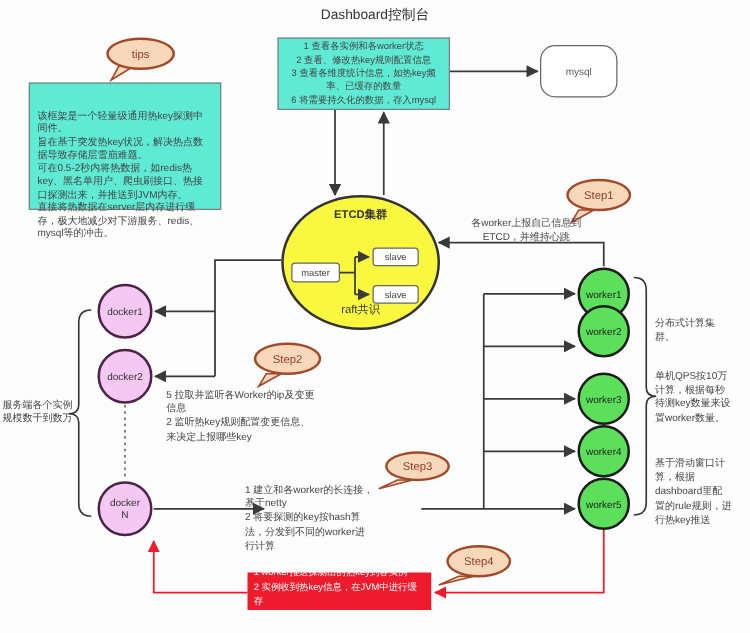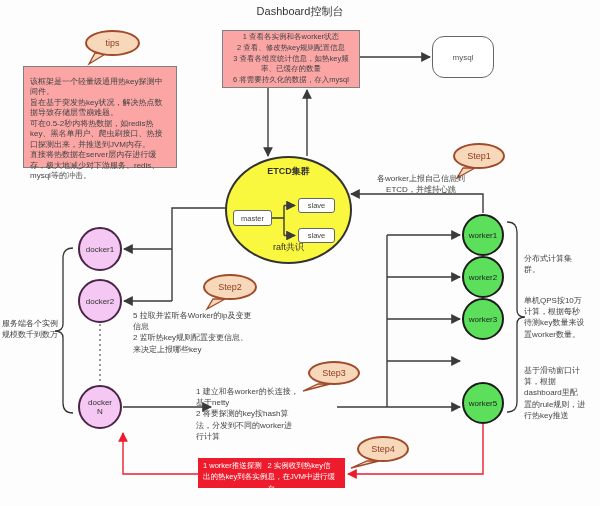--- a/index.html
+++ b/index.html
@@ -15,37 +15,37 @@
   svg.overlay{position:absolute;left:0;top:0;pointer-events:none}
   .ln{stroke:var(--line);stroke-width:1.4;fill:none}
   .rln{stroke:var(--red);stroke-width:1.4;fill:none}
   .dotted{stroke:#555;stroke-width:1.2;fill:none;stroke-dasharray:2,3}
   .brace{stroke:#333;stroke-width:1.3;fill:none}
   .mB{fill:var(--line)} .mR{fill:var(--red)}
   .tail{fill:var(--balloon-fill);stroke:var(--balloon-border);stroke-width:1.3}
   .title{font-size:11px;color:#333;text-align:center}
   .balloon{background:var(--balloon-fill);border:2px solid var(--balloon-border);border-radius:50%;
     display:flex;align-items:center;justify-content:center;font-size:9px;font-weight:normal;color:var(--balloon-text)}
-  .wbox{background:#fca5a5;border:1px solid var(--box-border)}
-  .descbox{padding:10px 6px;font-size:8px;line-height:1.31;color:#444}
+  .wbox{background:#5eead4;border:1px solid var(--box-border)}
+  .descbox{padding:21px 6px;font-size:8px;line-height:1.31;color:#444}
   .funcbox{display:flex;flex-direction:column;justify-content:center;text-align:center;
     font-size:7.5px;line-height:1.45;color:#444;padding:2px 4px}
   .mysql{background:#fff;border:1.5px solid #666;border-radius:12px;display:flex;align-items:center;
     justify-content:center;font-size:8px;color:#555}
   .etcd{background:var(--etcd-fill);border:2px solid #333;border-radius:50%}
   .etcd-title{position:absolute;top:7px;left:0;width:100%;text-align:center;font-size:9px;font-weight:bold;color:#333}
   .etcd-foot{position:absolute;bottom:8px;left:0;width:100%;text-align:center;font-size:9px;color:#333}
   .nodebox{position:absolute;background:#ffffff;border:1px solid #666;border-radius:3px;display:flex;
     align-items:center;justify-content:center;font-size:7.5px;color:#444}
   .circle{border-radius:50%;display:flex;align-items:center;justify-content:center;font-size:8px;color:#1d1d1d;text-align:center}
   .worker{background:var(--worker-fill);border:2px solid #1c1c1c}
   .docker{background:var(--docker-fill);border:2px solid #4a2347;color:#333}
   .note{font-size:8px;line-height:1.4;color:#444}
   .pushbox{background:var(--red);color:#fff;font-size:7.5px;line-height:1.5;display:flex;
-    flex-direction:row;justify-content:flex-end;padding:2px 5px}
+    flex-direction:column;justify-content:flex-end;padding:2px 5px}
 </style>
 </head>
 <body>
 
 <div id="stage">
 
   <svg class="overlay" width="600" height="506">
     <defs>
       <marker id="arrowB" viewBox="0 0 10 10" refX="9" refY="5" markerWidth="7" markerHeight="7" orient="auto-start-reverse">
         <path d="M0,0 L10,5 L0,10 z" class="mB"></path>
@@ -113,22 +113,23 @@
     <div class="nodebox" style="left:71px;top:40px;width:37px;height:15px">slave</div>
     <div class="nodebox" style="left:71px;top:70px;width:37px;height:15px">slave</div>
     <div class="etcd-foot">raft共识</div>
   </div>
 
   <div class="abs balloon" style="left:453px;top:143px;width:52px;height:26px">Step1</div>
   <div class="abs note pre" style="left:368px;top:173px;width:106px;text-align:center">各worker上报自己信息到
 ETCD，并维持心跳</div>
 
   <div class="abs circle worker" style="left:462px;top:214px;width:42px;height:42px">worker1</div>
-  <div class="abs circle worker" style="left:462px;top:256px;width:42px;height:42px">worker2</div>
+  <div class="abs circle worker" style="left:462px;top:244px;width:42px;height:42px">worker2</div>
   <div class="abs circle worker" style="left:462px;top:298px;width:42px;height:42px">worker3</div>
+  <div class="abs circle worker" style="left:462px;top:340px;width:42px;height:42px">worker4</div>
   <div class="abs circle worker" style="left:462px;top:382px;width:42px;height:42px">worker5</div>
 
   <div class="abs note pre" style="left:524px;top:253px;width:64px">分布式计算集
 群。</div>
   <div class="abs note pre" style="left:524px;top:295px;width:64px">单机QPS按10万
 计算，根据每秒
 待测key数量来设
 置worker数量。</div>
   <div class="abs note pre" style="left:524px;top:365px;width:64px">基于滑动窗口计
 算，根据

